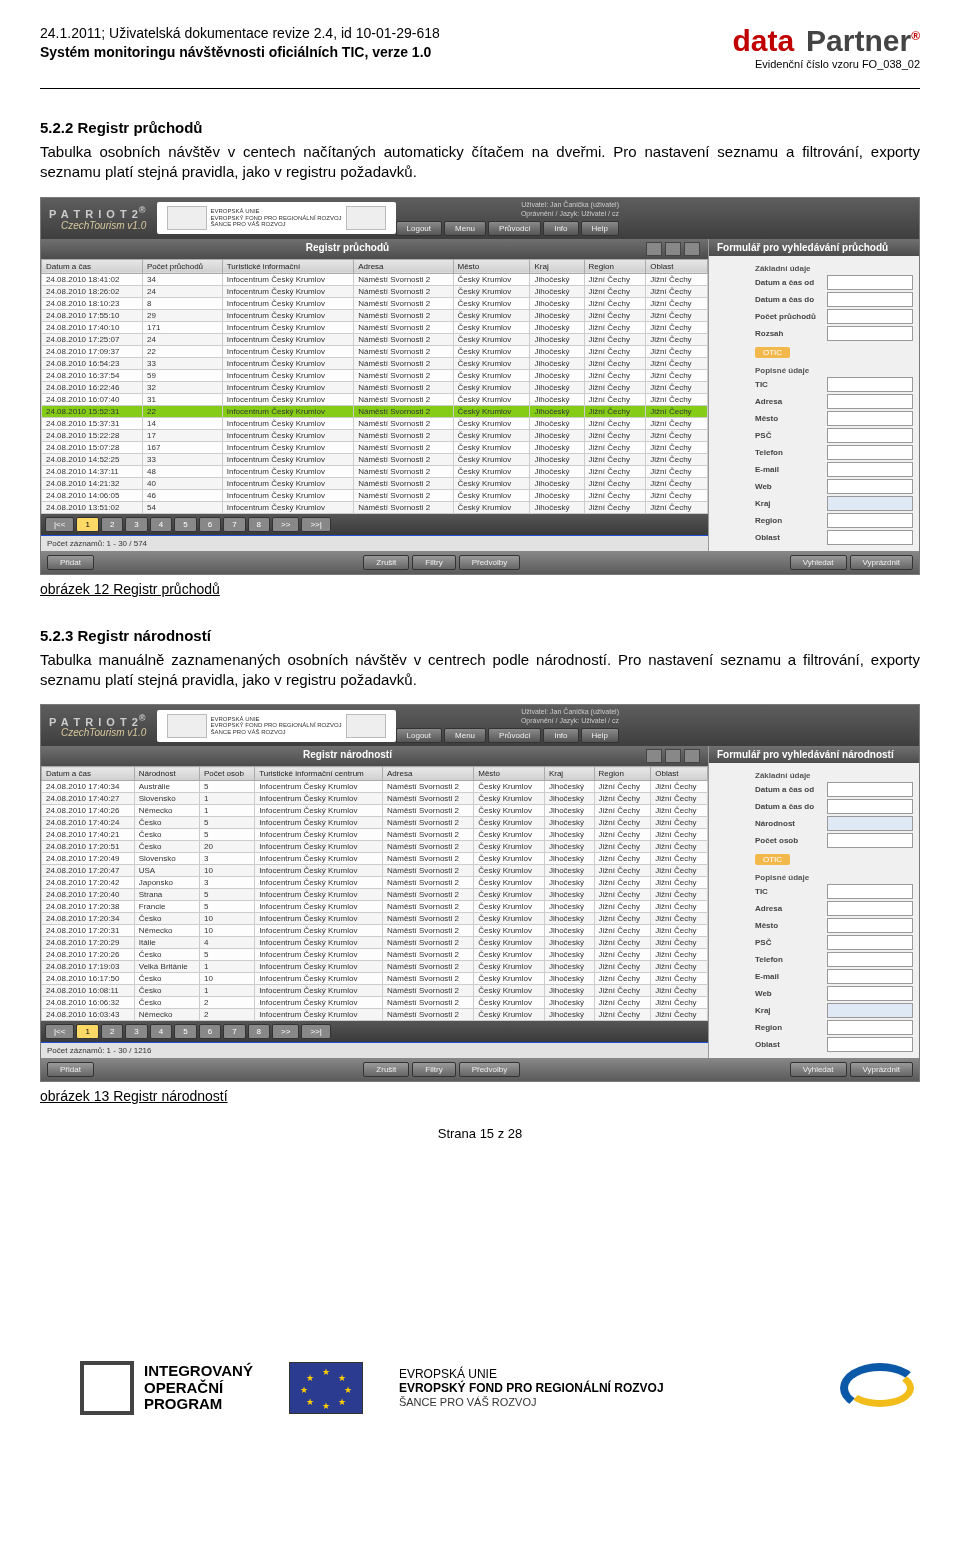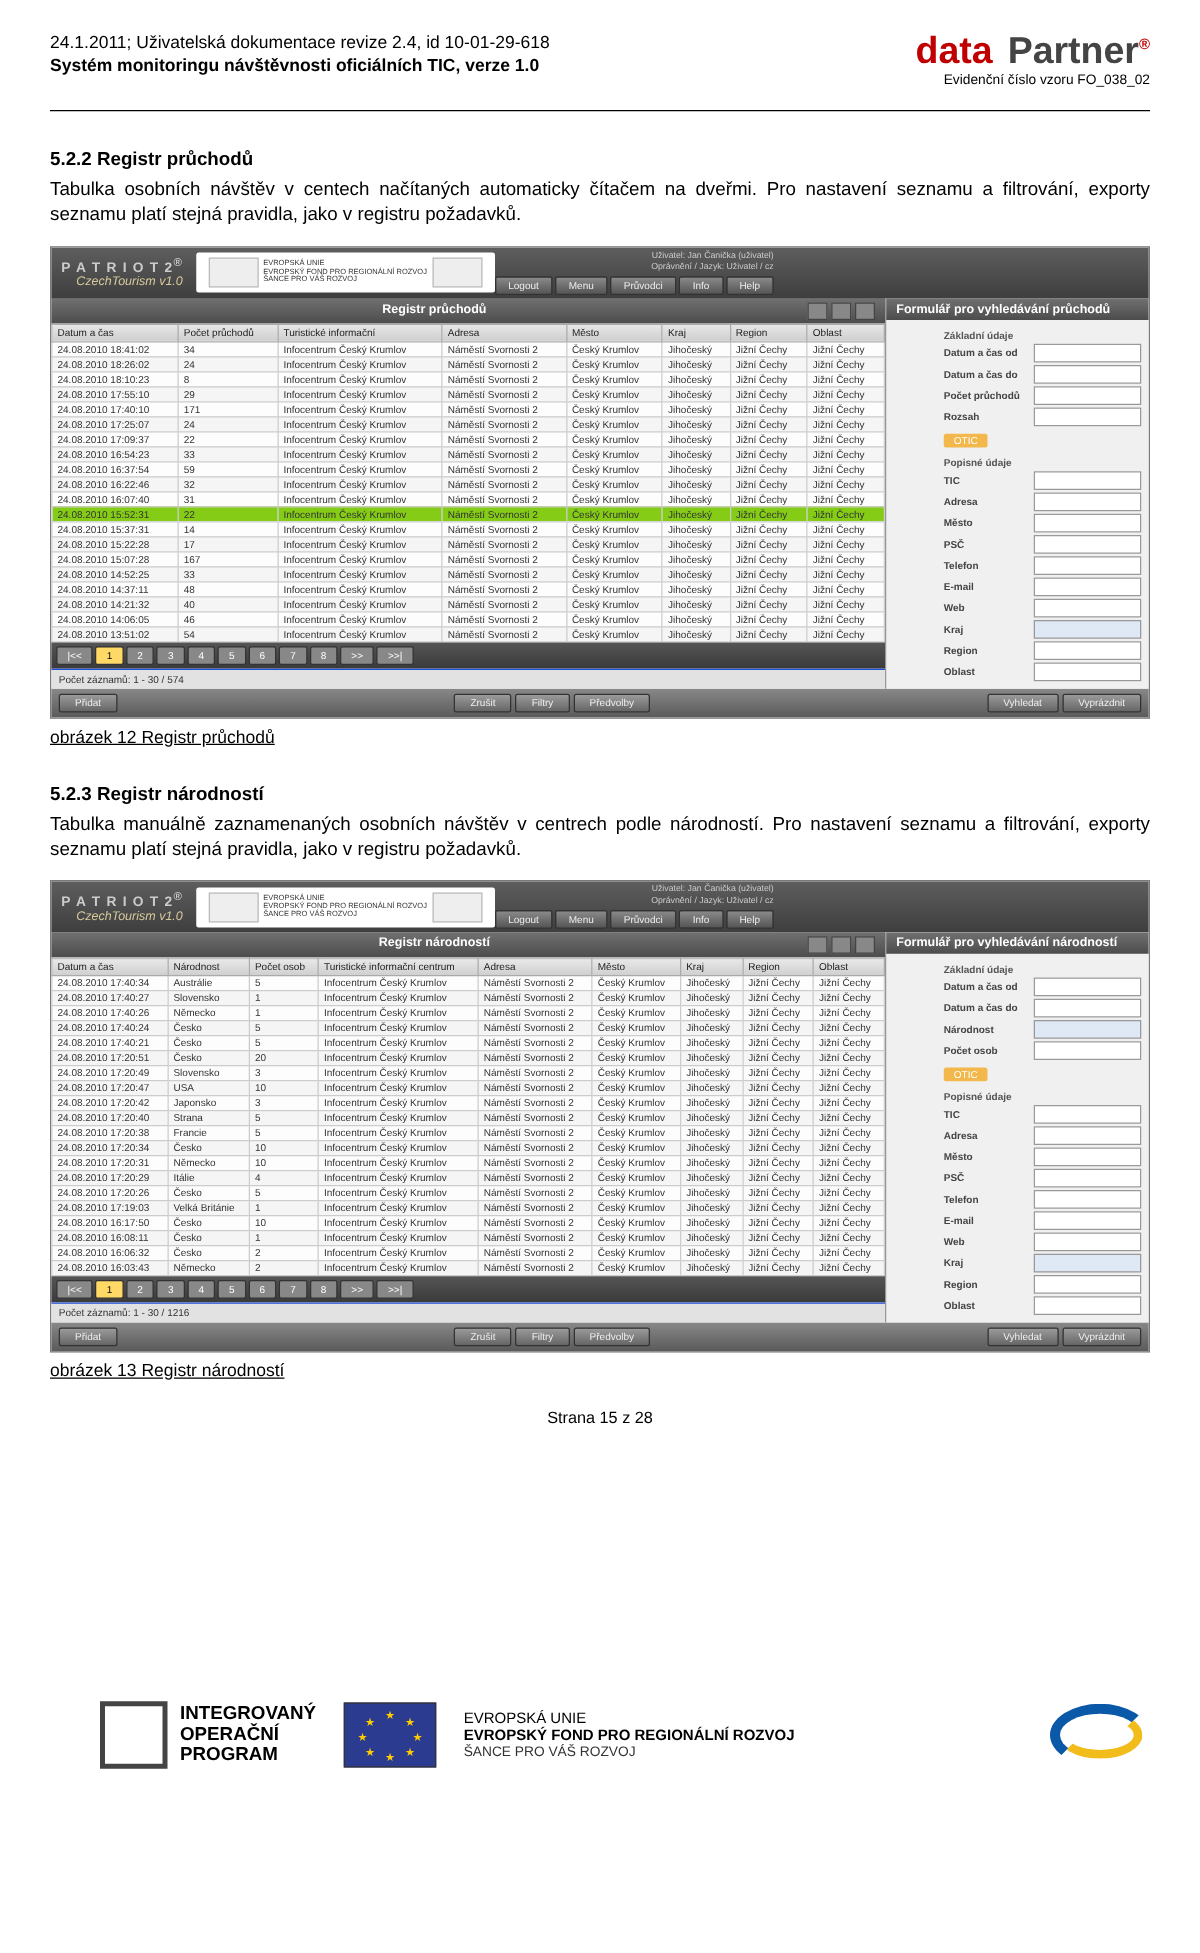--- a/index.html
+++ b/index.html
@@ -96,21 +96,21 @@
   .bottom-bar{
     display:flex;justify-content:space-between;align-items:center;
     background:linear-gradient(#888,#5a5a5a);padding:4px 6px;
   }
   .bb-group{display:flex;gap:3px;}
   .bb-btn{background:linear-gradient(#9a9a9a,#666);border:1px solid #333;color:#eee;padding:2px 12px;font-size:8px;border-radius:2px;}
 
   
   .page-footer{
     margin-top:220px;
-    display:flex;align-items:center;gap:22px;
+    display:flex;align-items:center;gap:36px;
     font-size:12px;
     padding-left:40px;
   }
   .iop{display:flex;align-items:center;gap:10px;}
   .iop-sq{width:46px;height:46px;border:4px solid #444;}
   .iop-text{font-weight:bold;font-size:15px;line-height:1.1;}
   .eu-flag{width:72px;height:50px;background:#2b3b8f;position:relative;border:1px solid #333;}
   .star{position:absolute;color:#ffcc00;font-size:9px;}
   .eu-ft{line-height:1.2;}
   .eu-ft .ln1{font-weight:normal;}

